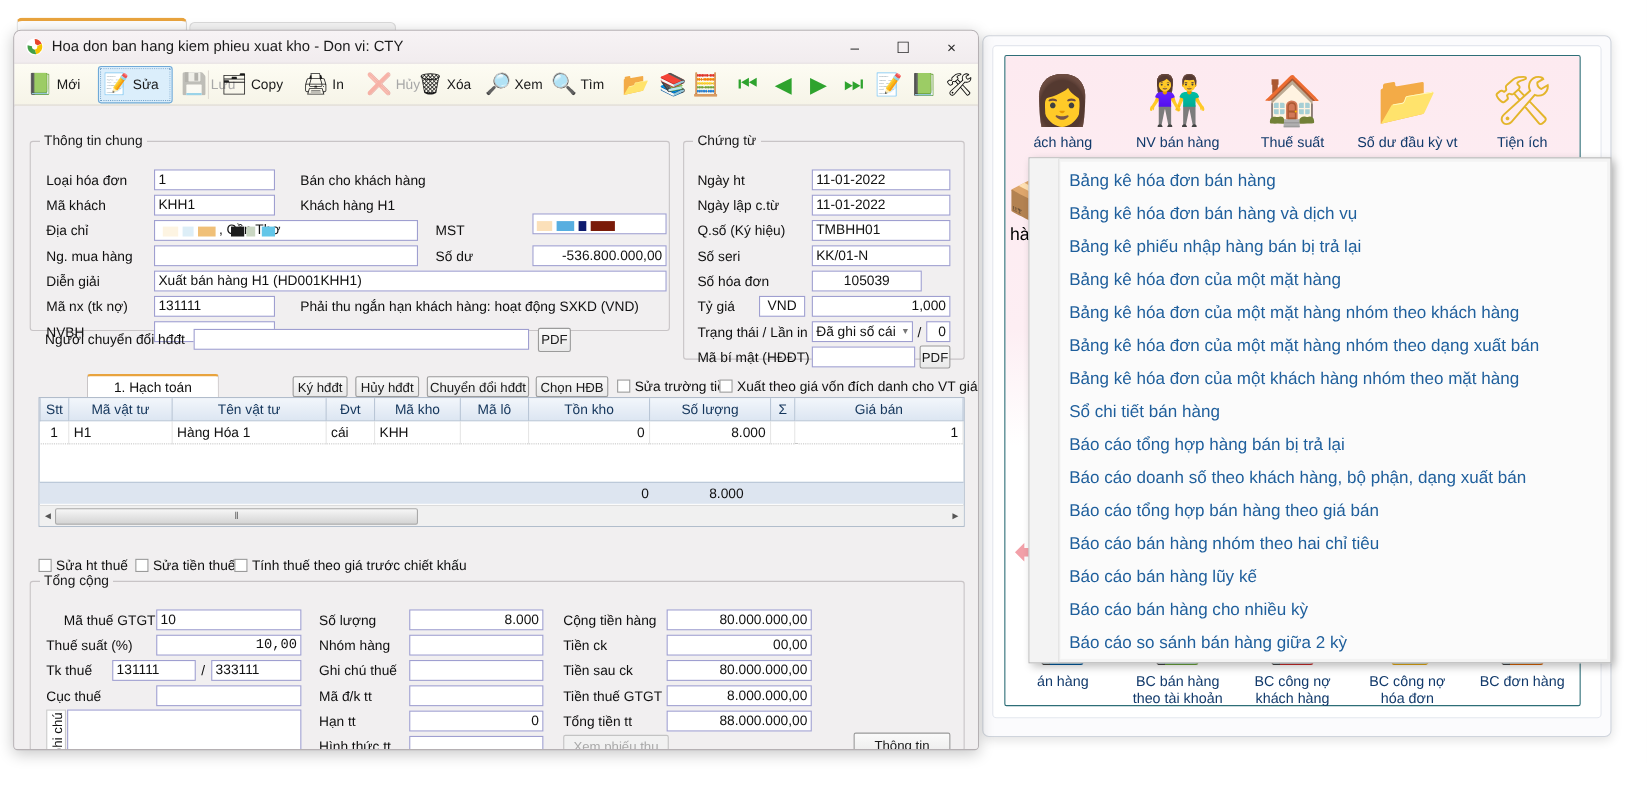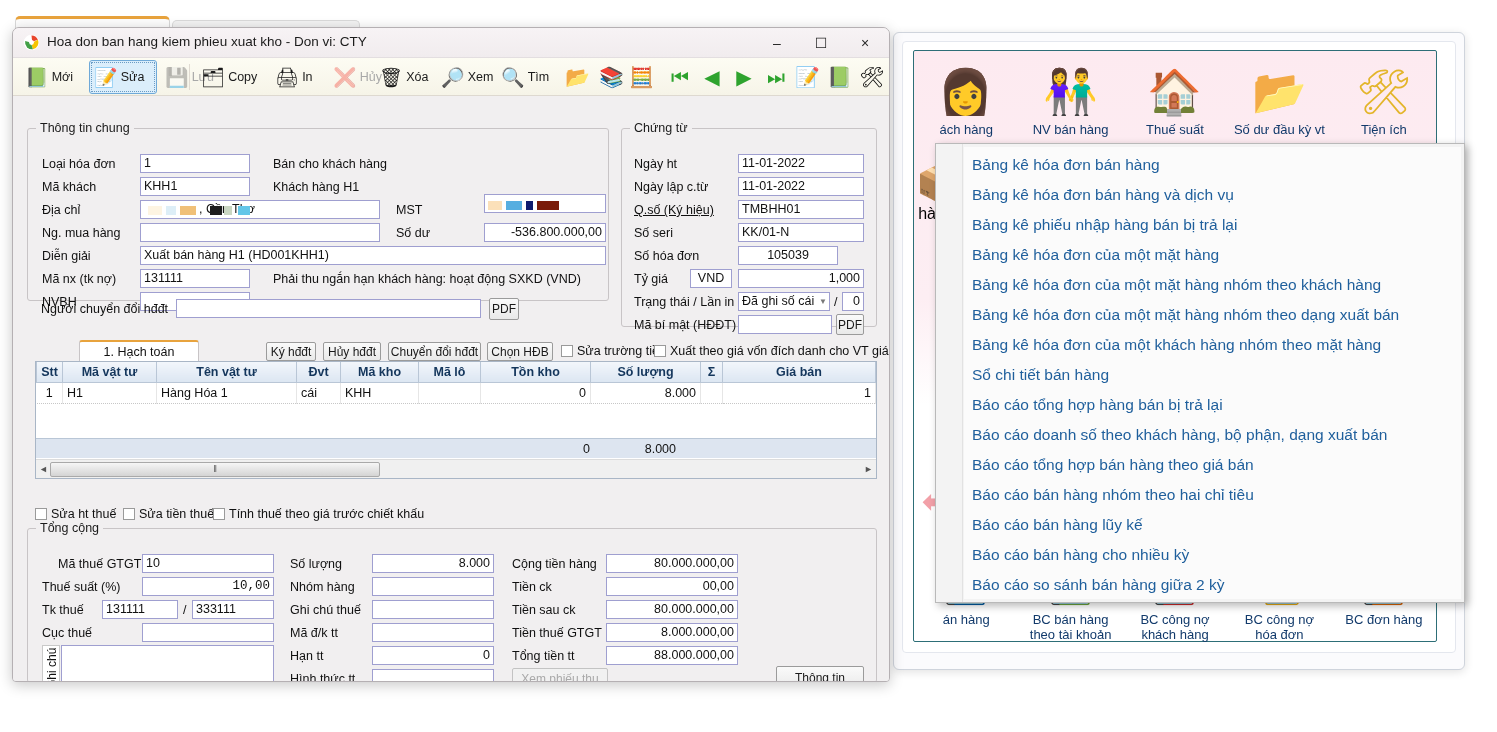--- a/index.html
+++ b/index.html
@@ -167,21 +167,21 @@
     font-size:12.5px; color:#111; text-align:center; line-height:20px;margin-left:44px;
   }
   #gridbox {
     position:absolute; left:22px; top:264px; right:12px; height:118px;
     background:#fff; border:1px solid #a9b6c6;
   }
   table.grid { border-collapse:collapse; width:100%; font-size:12.5px; table-layout:fixed; }
   table.grid th {
     background: linear-gradient(180deg,#f2f6fb,#dce6f2);
     border:1px solid #b9c6d6; border-top:none;
-    font-weight:bold; color:#14365c; height:20px; padding:0 4px;
+    font-weight:normal; color:#14365c; height:20px; padding:0 4px;
   }
   table.grid td {
     border-bottom:1px dotted #c7c7c7; border-right:1px solid #e6e6e6;
     height:21px; padding:0 4px; color:#111; white-space:nowrap; overflow:hidden;
   }
   td.r { text-align:right; }
   td.c { text-align:center; }
   #gridtotal {
     position:absolute; left:0; right:0; bottom:20px; height:20px;
     background:#dde5f0; border-top:1px solid #b9c6d6; font-size:12.5px; color:#111;
@@ -440,21 +440,21 @@
 
       <fieldset class="grp" style="left:608px;top:24px;width:256px;height:206px;">
         <legend>Chứng từ</legend>
 
         <div class="lbl" style="left:12px;top:22px;">Ngày ht</div>
         <div class="fld" style="left:116px;top:19px;width:126px;">11-01-2022</div>
 
         <div class="lbl" style="left:12px;top:45px;">Ngày lập c.từ</div>
         <div class="fld" style="left:116px;top:42px;width:126px;">11-01-2022</div>
 
-        <div class="lbl" style="left:12px;top:68px;text-decoration:underline;">Q.số (Ký hiệu)</div>
+        <div class="lbl" style="left:12px;top:68px;">Q.số (Ký hiệu)</div>
         <div class="fld" style="left:116px;top:65px;width:126px;">TMBHH01</div>
 
         <div class="lbl" style="left:12px;top:91px;">Số seri</div>
         <div class="fld" style="left:116px;top:88px;width:126px;">KK/01-N</div>
 
         <div class="lbl" style="left:12px;top:114px;">Số hóa đơn</div>
         <div class="fld c" style="left:116px;top:111px;width:100px;">105039</div>
 
         <div class="lbl" style="left:12px;top:137px;">Tỷ giá</div>
         <div class="fld c" style="left:68px;top:134px;width:42px;">VND</div>

